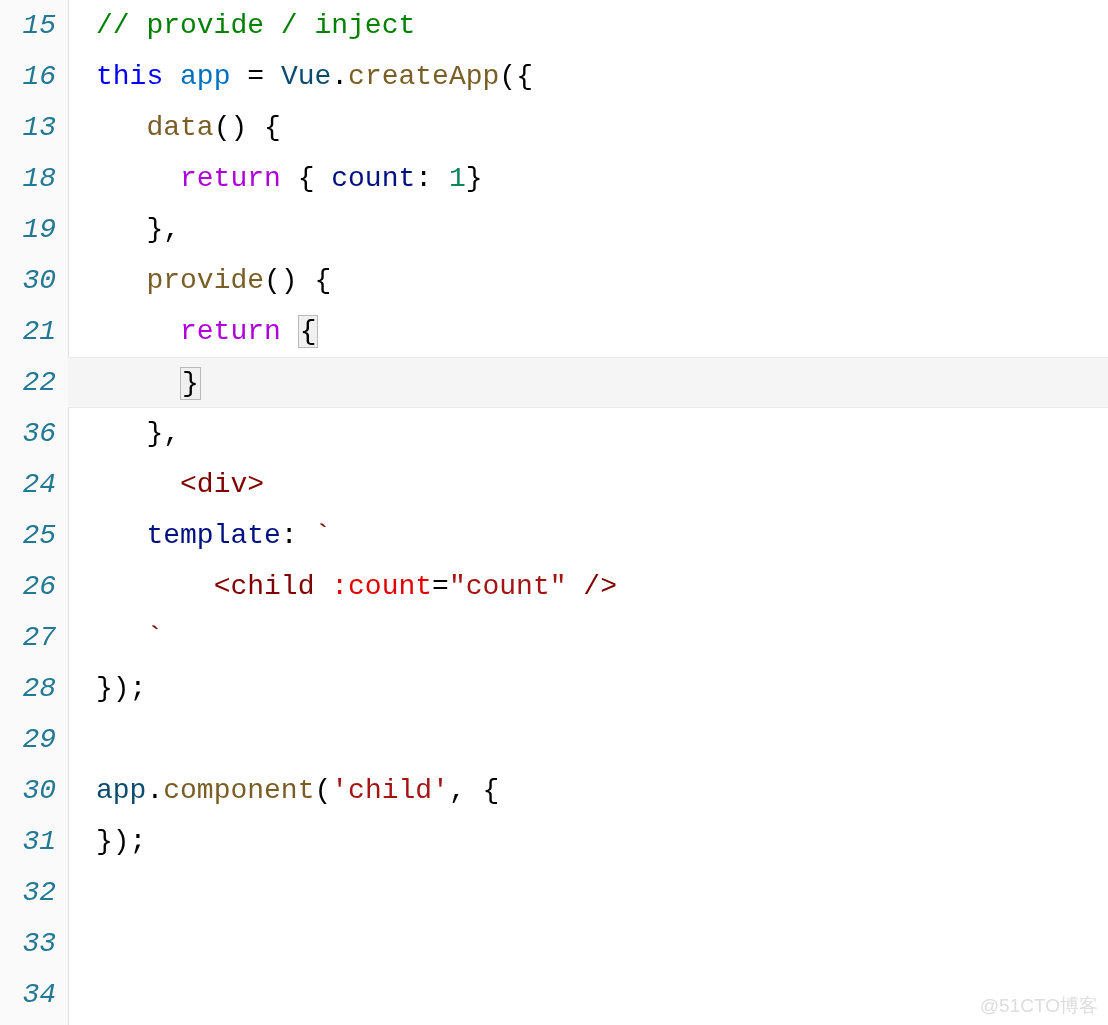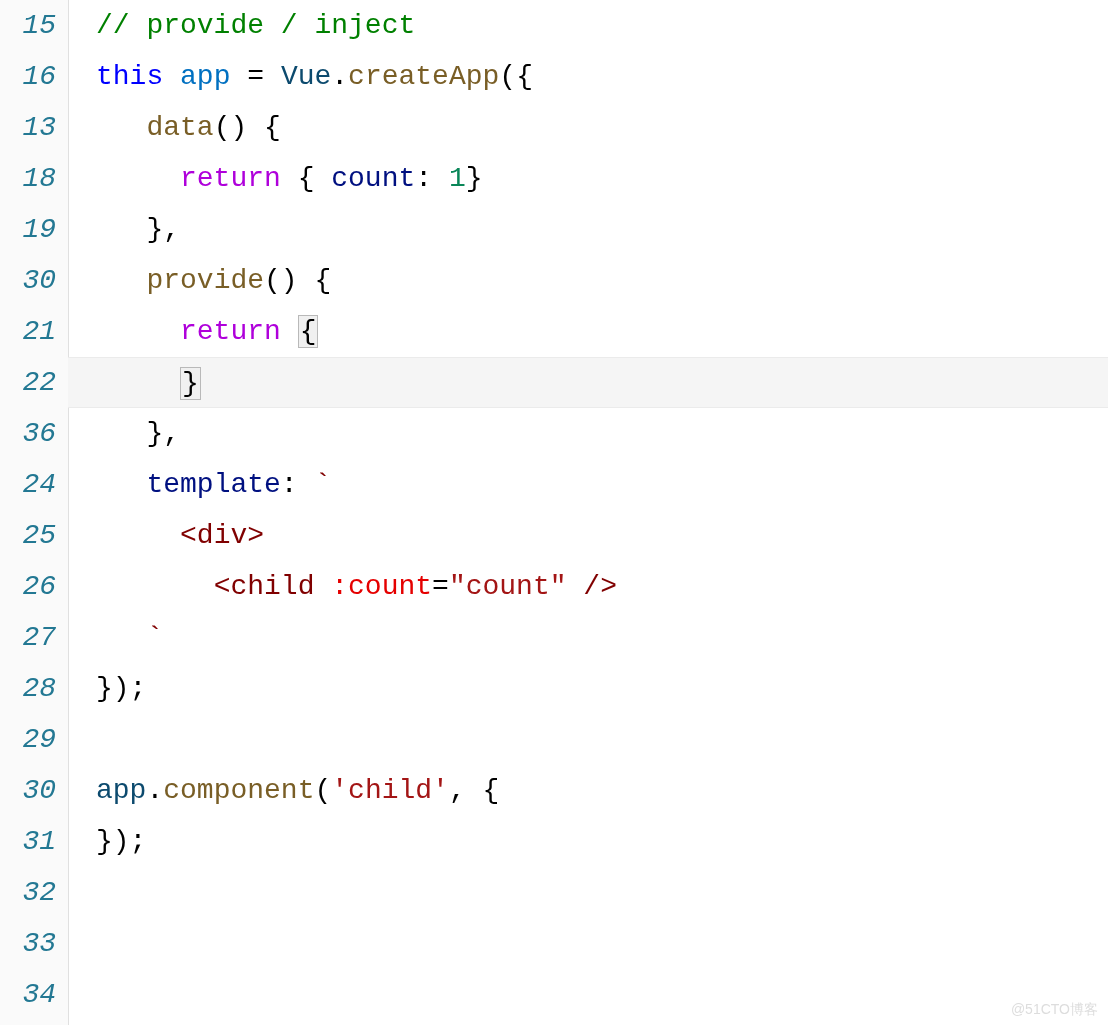--- a/index.html
+++ b/index.html
@@ -71,21 +71,21 @@
       color: #666;
       font-family: serif;
       font-size: 26px;
       pointer-events: none;
     }
     .watermark {
       position: absolute;
       right: 10px;
       bottom: 6px;
       color: #ddd;
-      font-size: 14px;
+      font-size: 19px;
       font-family: sans-serif;
     }
   </style>
 </head>
 <body>
 
 <div class="gutter">
   <div class="ln">15</div>
   <div class="ln">16</div>
   <div class="ln">13</div>
@@ -123,23 +123,23 @@
 
   <div class="line"><span class="c-plain">   </span><span class="c-func">provide</span><span class="c-punct">() {</span></div>
 
   <div class="line"><span class="c-plain">     </span><span class="c-return">return</span><span class="c-plain"> </span><span class="c-punct bracket-hl">{</span></div>
 
 
   <div class="line highlight"><span class="c-plain">     </span><span class="c-punct bracket-hl">}</span></div>
 
   <div class="line"><span class="c-plain">   </span><span class="c-punct">},</span></div>
 
+  <div class="line"><span class="c-plain">     </span><span class="c-tag">&lt;</span><span class="c-tag">div</span><span class="c-tag">&gt;</span></div>
+
   <div class="line"><span class="c-plain">   </span><span class="c-prop">template</span><span class="c-punct">: </span><span class="c-tag">`</span></div>
-
-  <div class="line"><span class="c-plain">     </span><span class="c-tag">&lt;</span><span class="c-tag">div</span><span class="c-tag">&gt;</span></div>
 
   <div class="line"><span class="c-plain">       </span><span class="c-tag">&lt;</span><span class="c-tag">child</span><span class="c-plain"> </span><span class="c-attr">:count</span><span class="c-punct">=</span><span class="c-str">"count"</span><span class="c-tag"> /&gt;</span></div>
 
 
   <div class="line"><span class="c-plain">   </span><span class="c-tag">`</span></div>
 
   <div class="line"><span class="c-punct">});</span></div>
 
   <div class="line"><span></span></div>
 

